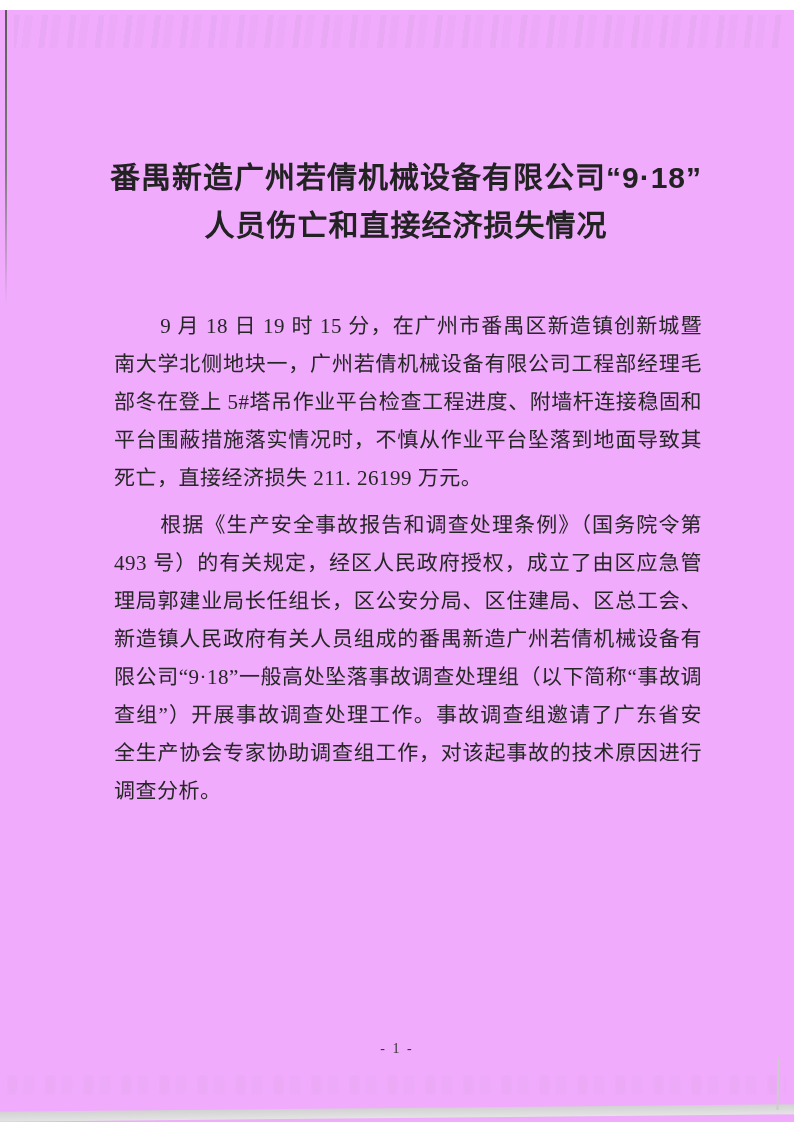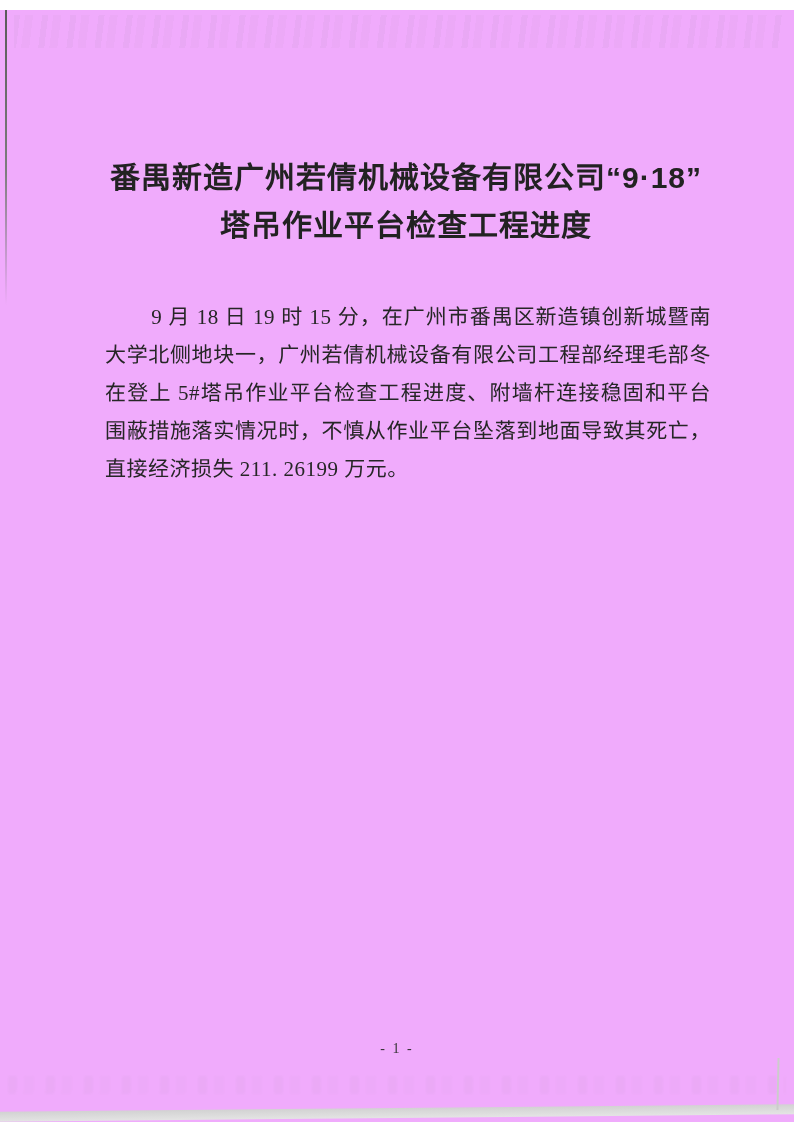--- a/index.html
+++ b/index.html
@@ -80,21 +80,21 @@
     top: 288px; left: 105px;
     width: 606px;
     font-size: 21px;
     line-height: 38px;
     letter-spacing: 0.5px;
     text-align: justify;
     text-justify: inter-ideograph;
     color: #262626;
   }
   .doc-paragraph {
-    margin: 0;
+    margin: 9px;
     text-indent: 2.2em;
   }
   .page-number {
     position: absolute;
     top: 1031px; left: 0;
     width: 794px;
     text-align: center;
     font-size: 14px;
     letter-spacing: 2px;
     color: #333333;
@@ -104,25 +104,26 @@
 </head>
 <body>
 
 <div class="scan-page">
 
   <div class="top-noise"></div>
   <div class="left-edge-line"></div>
 
   <h1 class="doc-title">
     <span class="title-line">番禺新造广州若倩机械设备有限公司“9·18”</span>
-    <span class="title-line">塔吊作业平台检查工程进度</span>
+    <span class="title-line">人员伤亡和直接经济损失情况</span>
   </h1>
 
   <div class="doc-body">
     <p class="doc-paragraph">9 月 18 日 19 时 15 分，在广州市番禺区新造镇创新城暨南大学北侧地块一，广州若倩机械设备有限公司工程部经理毛部冬在登上 5#塔吊作业平台检查工程进度、附墙杆连接稳固和平台围蔽措施落实情况时，不慎从作业平台坠落到地面导致其死亡，直接经济损失 211. 26199 万元。</p>
+    <p class="doc-paragraph">根据《生产安全事故报告和调查处理条例》（国务院令第 493 号）的有关规定，经区人民政府授权，成立了由区应急管理局郭建业局长任组长，区公安分局、区住建局、区总工会、新造镇人民政府有关人员组成的番禺新造广州若倩机械设备有限公司“9·18”一般高处坠落事故调查处理组（以下简称“事故调查组”）开展事故调查处理工作。事故调查组邀请了广东省安全生产协会专家协助调查组工作，对该起事故的技术原因进行调查分析。</p>
   </div>
 
   <div class="page-number">- 1 -</div>
 
   <div class="bottom-noise"></div>
   <div class="bottom-band"></div>
   <div class="bottom-right-line"></div>
 
 </div>
 

